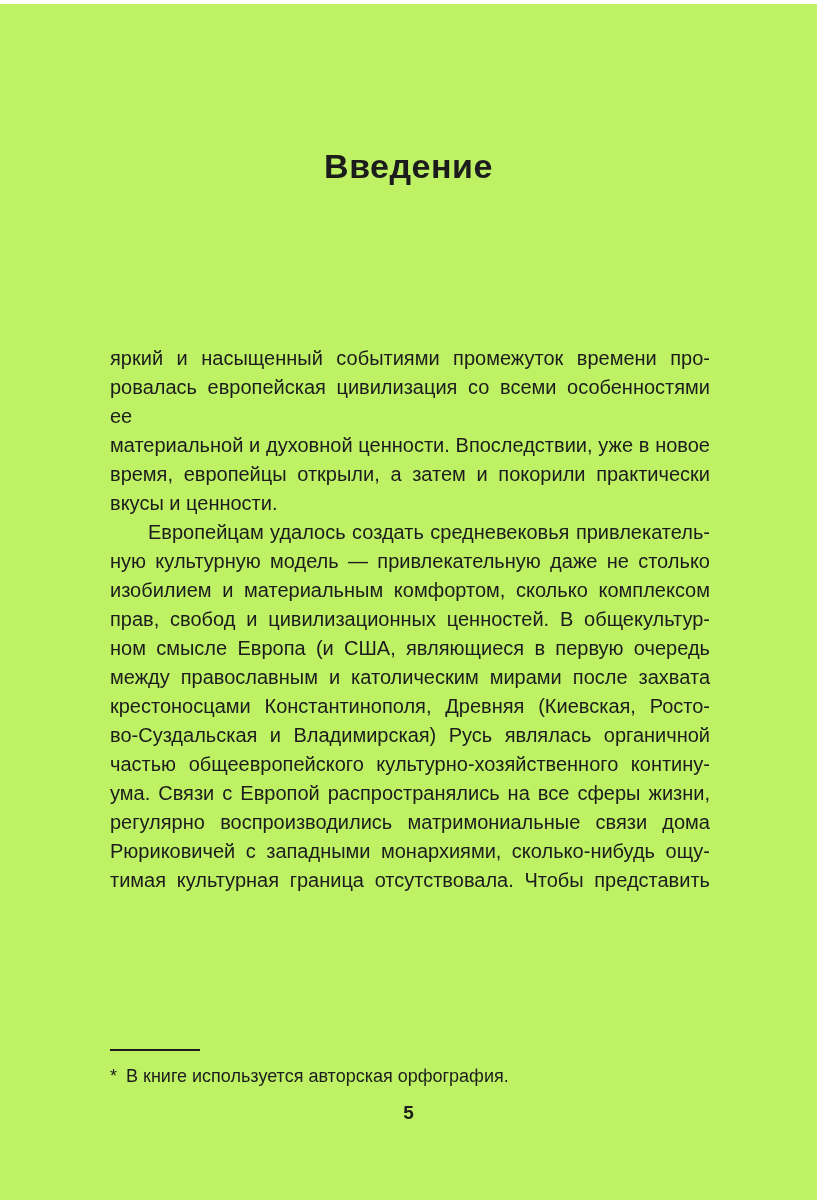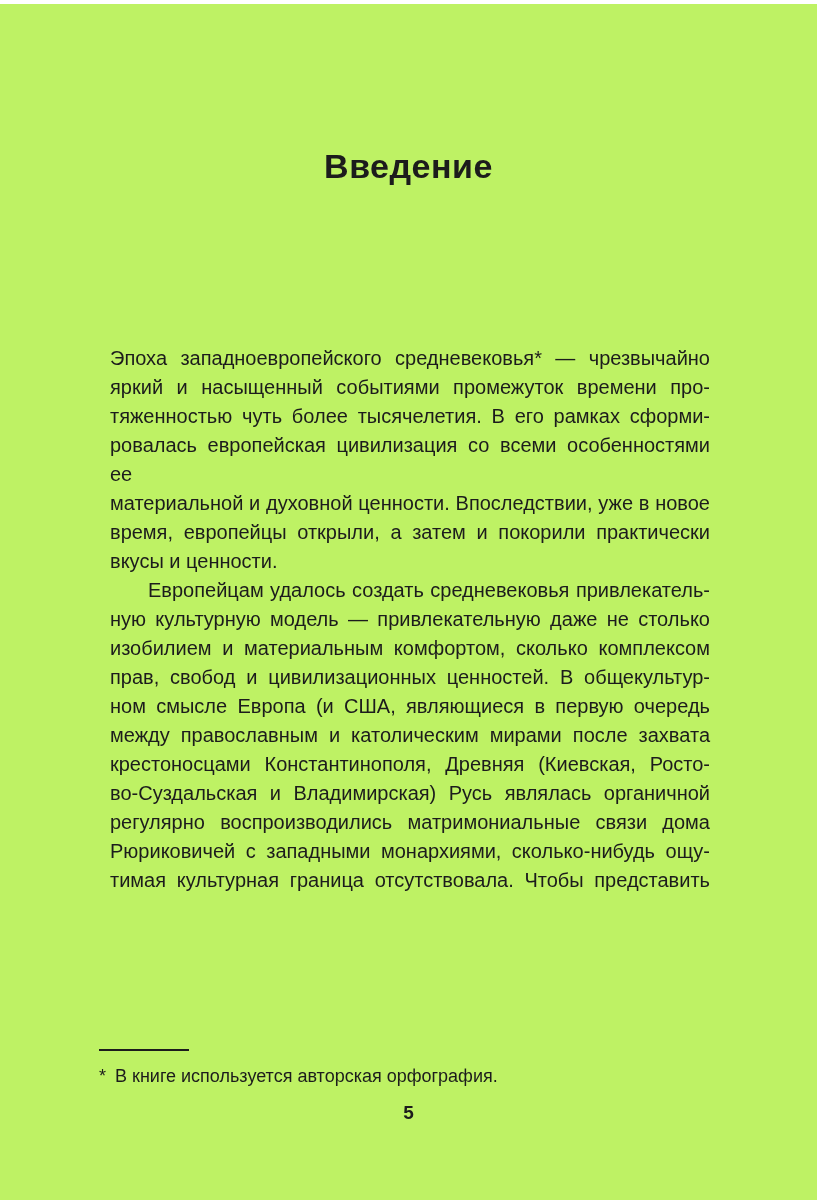--- a/index.html
+++ b/index.html
@@ -44,21 +44,21 @@
   }
   .line.flush {
     text-align-last: left;
   }
   .line.indent {
     padding-left: 38px;
   }
   .footnote-area {
     position: absolute;
     top: 1045px;
-    left: 99px;
+    left: 110px;
     width: 600px;
   }
   .footnote-rule {
     width: 90px;
     height: 0;
     border-top: 2px solid #1c1c1c;
     margin-bottom: 13px;
   }
   .footnote-text {
     font-size: 18px;
@@ -75,37 +75,37 @@
   }
 </style>
 </head>
 <body>
 
 <div class="page">
   <h1 class="title">Введение</h1>
 
   <div class="body-text" id="body-text">
       <div class="paragraph">
-        <div class="line">Эпоха западноевропейского средневековья* — чрезвычайно</div>
         <div class="line">яркий и насыщенный событиями промежуток времени про-</div>
-        <div class="line">тяженностью чуть более тысячелетия. В его рамках сформи-</div>
         <div class="line">ровалась европейская цивилизация со всеми особенностями ее</div>
         <div class="line">материальной и духовной ценности. Впоследствии, уже в новое</div>
         <div class="line">время, европейцы открыли, а затем и покорили практически</div>
         <div class="line flush">вкусы и ценности.</div>
       </div>
       <div class="paragraph">
         <div class="line indent">Европейцам удалось создать средневековья привлекатель-</div>
         <div class="line">ную культурную модель — привлекательную даже не столько</div>
         <div class="line">изобилием и материальным комфортом, сколько комплексом</div>
         <div class="line">прав, свобод и цивилизационных ценностей. В общекультур-</div>
         <div class="line">ном смысле Европа (и США, являющиеся в первую очередь</div>
         <div class="line">между православным и католическим мирами после захвата</div>
         <div class="line">крестоносцами Константинополя, Древняя (Киевская, Росто-</div>
         <div class="line">во-Суздальская и Владимирская) Русь являлась органичной</div>
+        <div class="line">частью общеевропейского культурно-хозяйственного контину-</div>
+        <div class="line">ума. Связи с Европой распространялись на все сферы жизни,</div>
         <div class="line">регулярно воспроизводились матримониальные связи дома</div>
         <div class="line">Рюриковичей с западными монархиями, сколько-нибудь ощу-</div>
         <div class="line">тимая культурная граница отсутствовала. Чтобы представить</div>
       </div>
     </div>
 
   <div class="footnote-area">
     <div class="footnote-rule"></div>
     <div class="footnote-text">* В книге используется авторская орфография.</div>
   </div>

